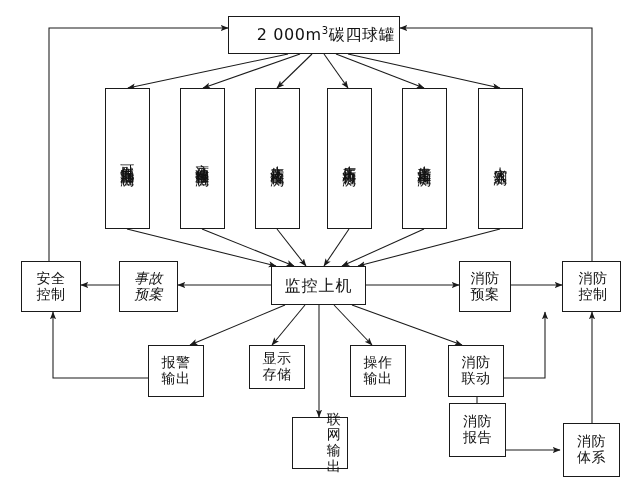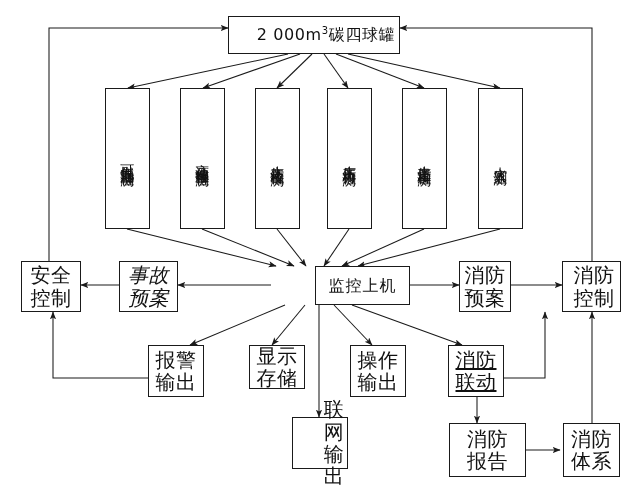--- a/index.html
+++ b/index.html
@@ -33,21 +33,21 @@
     color: #111111;
     z-index: 5;
   }
   .node .txt {
     display: block;
     line-height: 1.12;
     letter-spacing: 0.5px;
   }
   
   .h-node .txt {
-    font-size: 20px;
+    font-size: 14px;
     word-break: break-all;
   }
   .w2 .txt { width: 2.3em; }
   
   .tank .txt {
     font-size: 16px;
     white-space: nowrap;
     letter-spacing: 0.6px;
   }
   .tank sup {
@@ -148,46 +148,46 @@
   <div class="node v-node" style="left:478px; top:88px; width:45px; height:141px;">
     <span class="txt">火灾监测</span>
   </div>
 
   <div class="node h-node w2" style="left:21px; top:261px; width:60px; height:51px;">
     <span class="txt">安全控制</span>
   </div>
   <div class="node h-node w2" style="left:119px; top:261px; width:59px; height:51px;font-style:italic;">
     <span class="txt">事故预案</span>
   </div>
-  <div class="node hub" style="left:271px; top:266px; width:95px; height:39px;margin-left:44px;">
+  <div class="node hub" style="left:271px; top:266px; width:95px; height:39px;">
     <span class="txt">监控上机</span>
   </div>
   <div class="node h-node w2" style="left:459px; top:261px; width:52px; height:51px;">
     <span class="txt">消防预案</span>
   </div>
   <div class="node h-node w2" style="left:562px; top:261px; width:59px; height:51px;text-align:right;">
     <span class="txt">消防控制</span>
   </div>
 
   <div class="node h-node w2" style="left:148px; top:345px; width:56px; height:52px;">
     <span class="txt">报警输出</span>
   </div>
   <div class="node h-node w2" style="left:249px; top:345px; width:56px; height:44px;">
     <span class="txt">显示存储</span>
   </div>
   <div class="node h-node w2" style="left:350px; top:345px; width:56px; height:52px;">
     <span class="txt">操作输出</span>
   </div>
-  <div class="node h-node w2" style="left:448px; top:345px; width:56px; height:52px;text-decoration:underline;">
+  <div class="node h-node w2" style="left:448px; top:345px; width:56px; height:52px;">
     <span class="txt">消防联动</span>
   </div>
 
   <div class="node h-node w2" style="left:292px; top:417px; width:56px; height:52px;padding-left:28px;">
     <span class="txt">联网输出</span>
   </div>
-  <div class="node h-node w2" style="left:449px; top:423px; width:77px; height:54px;">
+  <div class="node h-node w2" style="left:449px; top:403px; width:57px; height:54px;">
     <span class="txt">消防报告</span>
   </div>
   <div class="node h-node w2" style="left:563px; top:423px; width:57px; height:54px;">
     <span class="txt">消防体系</span>
   </div>
 
 </div>
 
 </body></html>

